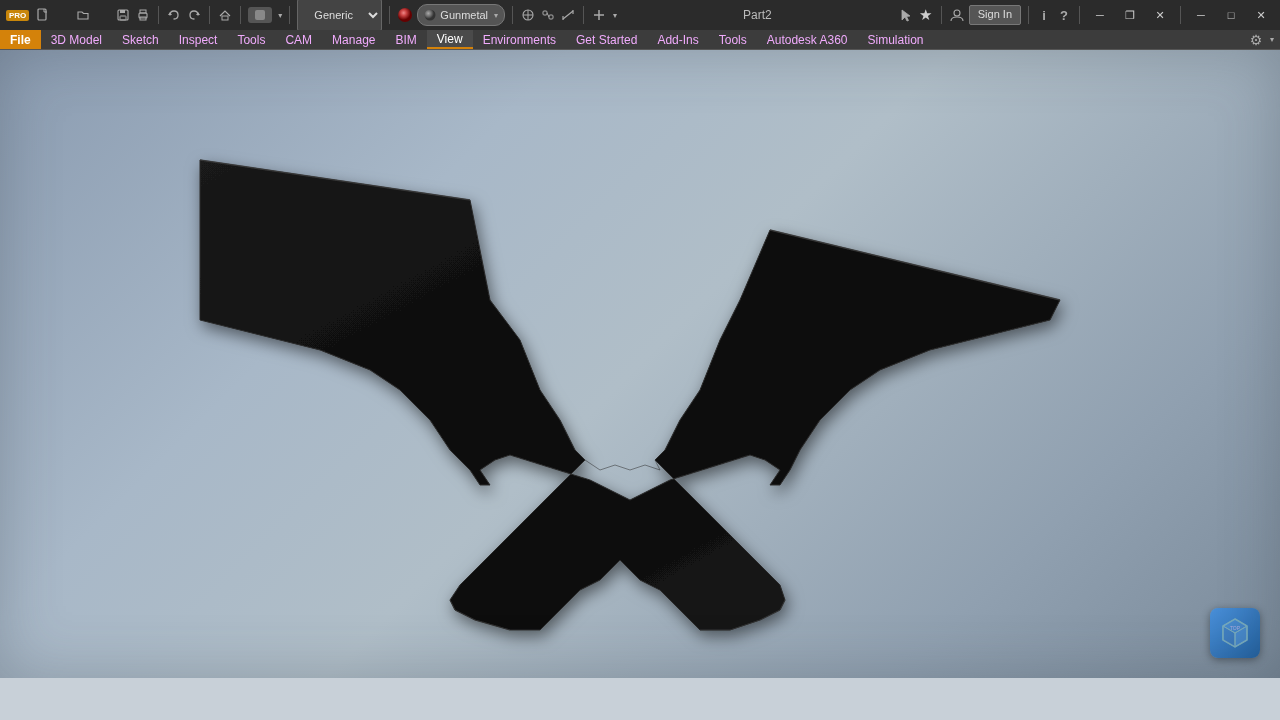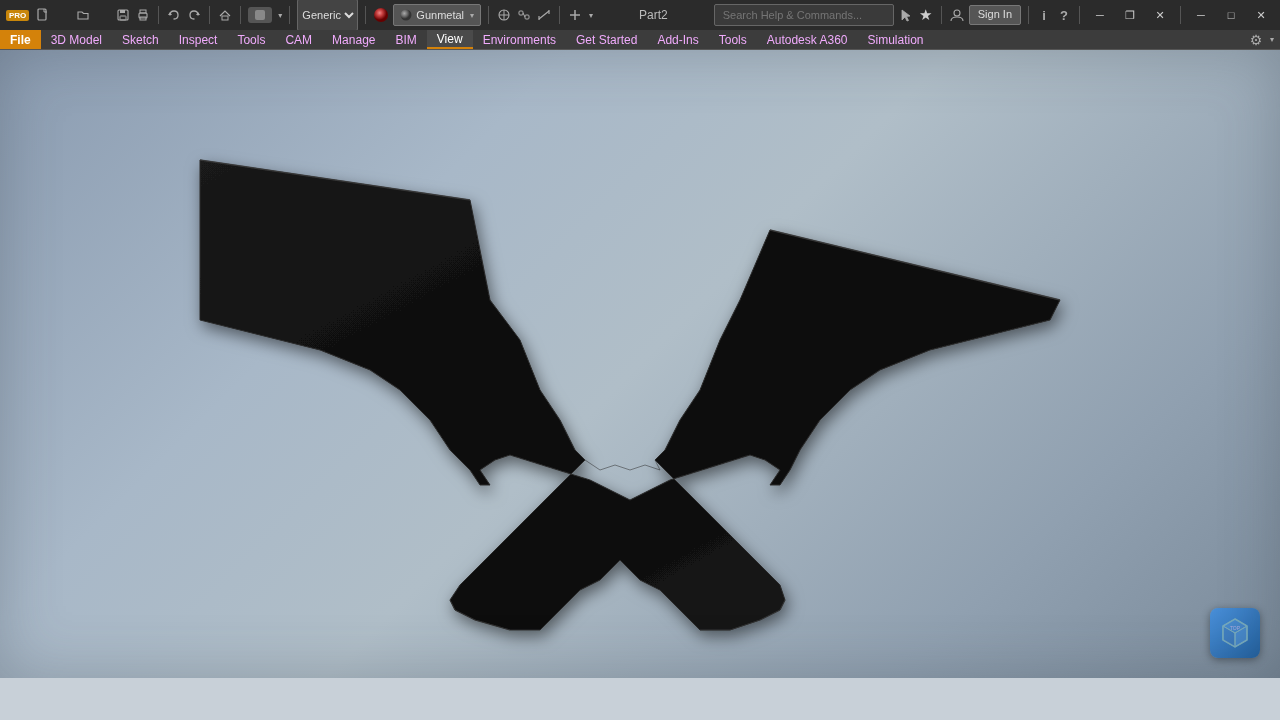--- a/index.html
+++ b/index.html
@@ -56,34 +56,34 @@
       color: #fff;
       border-bottom: 2px solid #d4820a;
     }
 
     
     .style-selector {
       background: #444;
       border: 1px solid #666;
       color: #ddd;
       font-size: 11px;
-      padding: 2px 0;
+      padding: 2px 12px;
       border-radius: 2px;
       cursor: pointer;
       height: 32px;
     }
 
     
     .material-selector {
       background: #555;
       border: 1px solid #777;
       color: #ddd;
       font-size: 11px;
       padding: 2px 6px;
-      border-radius: 2px;
+      border-radius: 10px;
       cursor: pointer;
       height: 22px;
       display: flex;
       align-items: center;
       gap: 4px;
     }
 
     
     .search-box {
       background: #3a3a3a;
@@ -329,21 +329,20 @@
       </span>
       <span class="dd-arrow">▾</span>
     </div>
 
     <div id="title-bar-center">
       <span>Part2</span>
     </div>
 
     <div id="title-bar-right" class="flex-center gap4">
 
-      <input class="search-box" type="text" placeholder="Search Help &amp; Commands..." style="">
 
       <span class="tb-icon">
         <svg width="14" height="14" viewBox="0 0 14 14" fill="none">
             <path d="M3 2 L3 12 L6 9 L8 13 L9.5 12.5 L7.5 8.5 L11 8 Z" stroke="#aaa" stroke-width="0.8" fill="#aaa"></path>
           </svg>
       </span>
 
       <span class="tb-icon" style="color:#ccc; font-size:15px;">★</span>
 
       <span class="tb-sep"></span>

